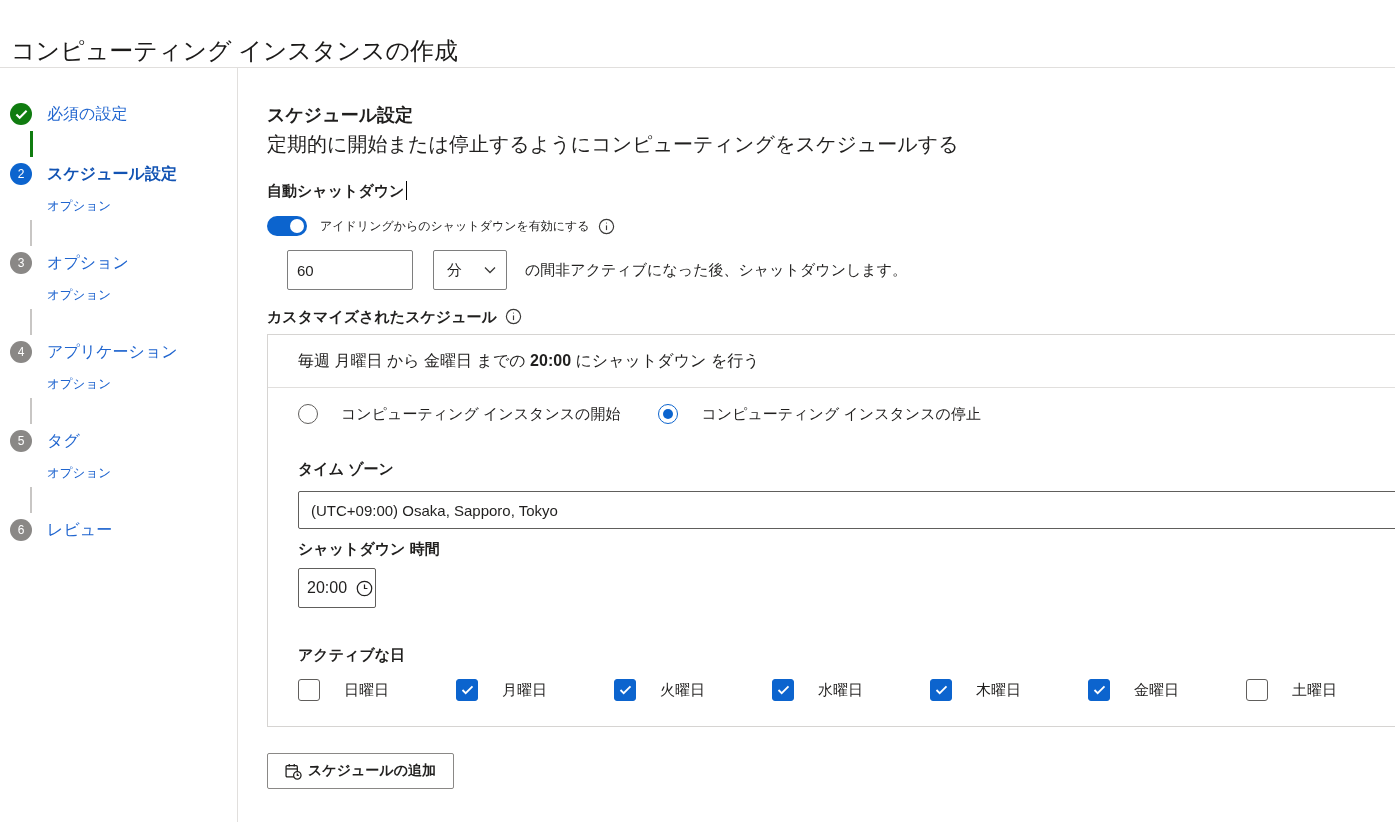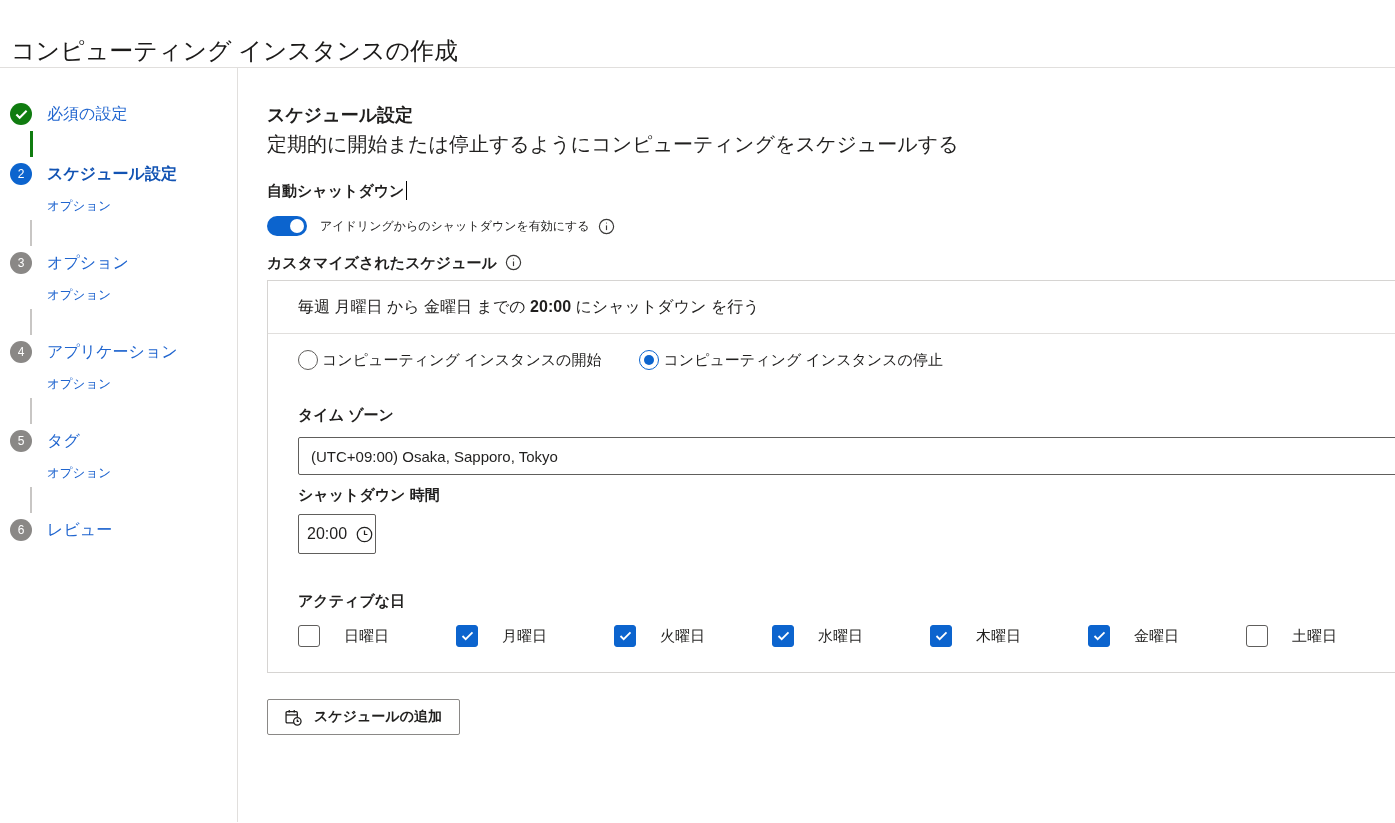--- a/index.html
+++ b/index.html
@@ -65,21 +65,21 @@
                display:flex;align-items:center;justify-content:space-between;padding:0 10px 0 13px;font-size:15px;cursor:pointer;background:#fff;}
   .idle-suffix{margin-left:18px;font-size:15px;}
 
   
   .card{margin-top:7px;width:1180px;border:1px solid var(--card-border);background:#fff;}
   .card-header{padding:15px 30px;font-size:16px;line-height:22px;border-bottom:1px solid var(--divider);}
   .card-header b{font-weight:700;}
   .card-body{padding:16px 30px 25px 30px;}
 
   .radio-row{display:flex;align-items:center;gap:38px;}
-  .radio{display:flex;align-items:center;gap:4px;font-size:15px;cursor:pointer;}
+  .radio{display:flex;align-items:center;gap:23px;font-size:15px;cursor:pointer;}
   .radio-circle{width:20px;height:20px;border-radius:50%;border:1px solid #605e5c;background:#fff;position:relative;flex:none;}
   .radio.selected .radio-circle{border-color:var(--accent);}
   .radio.selected .radio-circle::after{content:"";position:absolute;inset:4px;border-radius:50%;background:var(--accent);}
 
   .field-label{font-size:15px;line-height:18px;font-weight:700;}
   .field-label.tz{margin-top:36px;}
   .field-label.time{margin-top:11px;}
   .field-label.days{margin-top:38px;}
 
   .tz-input{margin-top:13px;height:38px;width:100%;border:1px solid #605e5c;border-radius:2px;
@@ -88,21 +88,21 @@
               display:flex;align-items:center;gap:8px;padding:0 8px;font-size:16px;cursor:text;background:#fff;}
 
   .days-row{margin-top:15px;display:flex;}
   .day{width:158px;display:flex;align-items:center;gap:24px;font-size:15px;cursor:pointer;flex:none;font-family:Liberation Mono, monospace;}
   .checkbox{width:22px;height:22px;border:1px solid #605e5c;border-radius:3px;background:#fff;
             display:flex;align-items:center;justify-content:center;flex:none;}
   .checkbox svg{display:none;}
   .day.checked .checkbox{background:var(--accent);border-color:var(--accent);}
   .day.checked .checkbox svg{display:block;}
 
-  .add-btn{margin-top:26px;height:36px;display:inline-flex;align-items:center;gap:12px;padding:14px 17px;
+  .add-btn{margin-top:26px;height:36px;display:inline-flex;align-items:center;gap:6px;padding:14px 17px;
            background:#fff;border:1px solid #8a8886;border-radius:2px;font-family:inherit;
            font-size:14px;font-weight:700;color:var(--text);cursor:pointer;}
 </style>
 </head>
 <body>
 
 <div class="app">
 
   <div class="app-header">
     <h1>コンピューティング インスタンスの作成</h1>
@@ -183,20 +183,32 @@
         <span class="toggle-label">アイドリングからのシャットダウンを有効にする</span>
         <span class="info-icon">
           <svg width="17" height="17" viewBox="0 0 16 16" fill="none" stroke="#3b3a39" stroke-width="1.1">
               <circle cx="8" cy="8" r="6.7"></circle>
               <line x1="8" y1="7" x2="8" y2="11.4"></line>
               <circle cx="8" cy="4.7" r="0.55" fill="#3b3a39" stroke="none"></circle>
             </svg>
         </span>
       </div>
 
+      <div class="idle-row">
+        <input class="text-input" type="text" value="60" style="">
+        <div class="unit-select">
+          <span>分</span>
+          <span style="display:inline-flex;">
+            <svg width="12" height="8" viewBox="0 0 12 8" fill="none">
+                <path d="M1 1.5 L6 6.5 L11 1.5" stroke="#3b3a39" stroke-width="1.3"></path>
+              </svg>
+          </span>
+        </div>
+        <span class="idle-suffix">の間非アクティブになった後、シャットダウンします。</span>
+      </div>
 
       <div class="section-heading custom">
         <span>カスタマイズされたスケジュール</span>
         <span class="info-icon">
           <svg width="17" height="17" viewBox="0 0 16 16" fill="none" stroke="#3b3a39" stroke-width="1.1">
               <circle cx="8" cy="8" r="6.7"></circle>
               <line x1="8" y1="7" x2="8" y2="11.4"></line>
               <circle cx="8" cy="4.7" r="0.55" fill="#3b3a39" stroke="none"></circle>
             </svg>
         </span>

